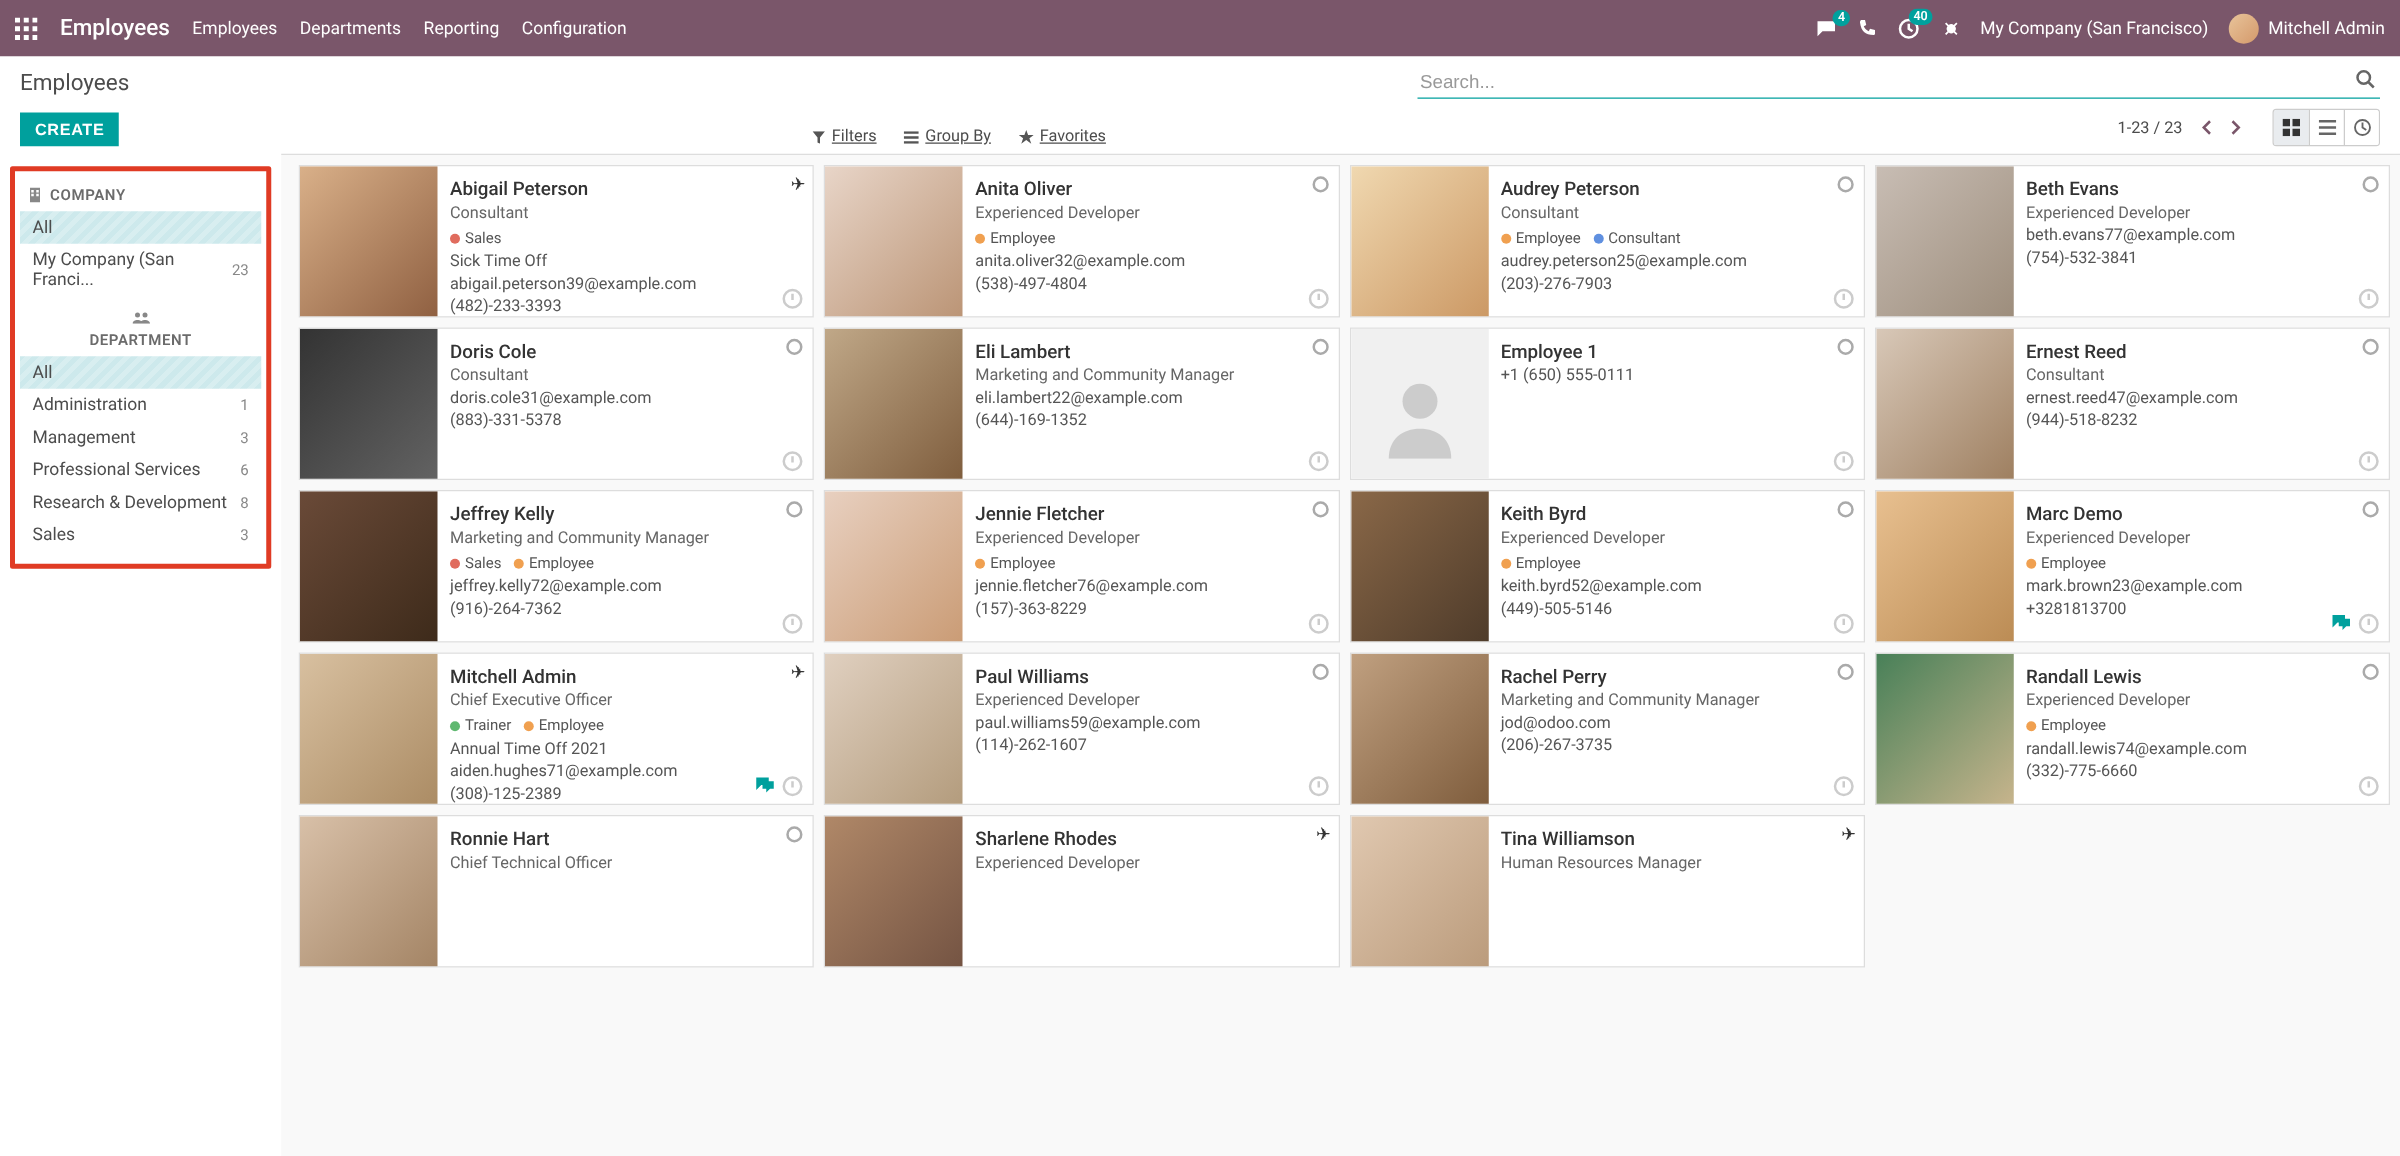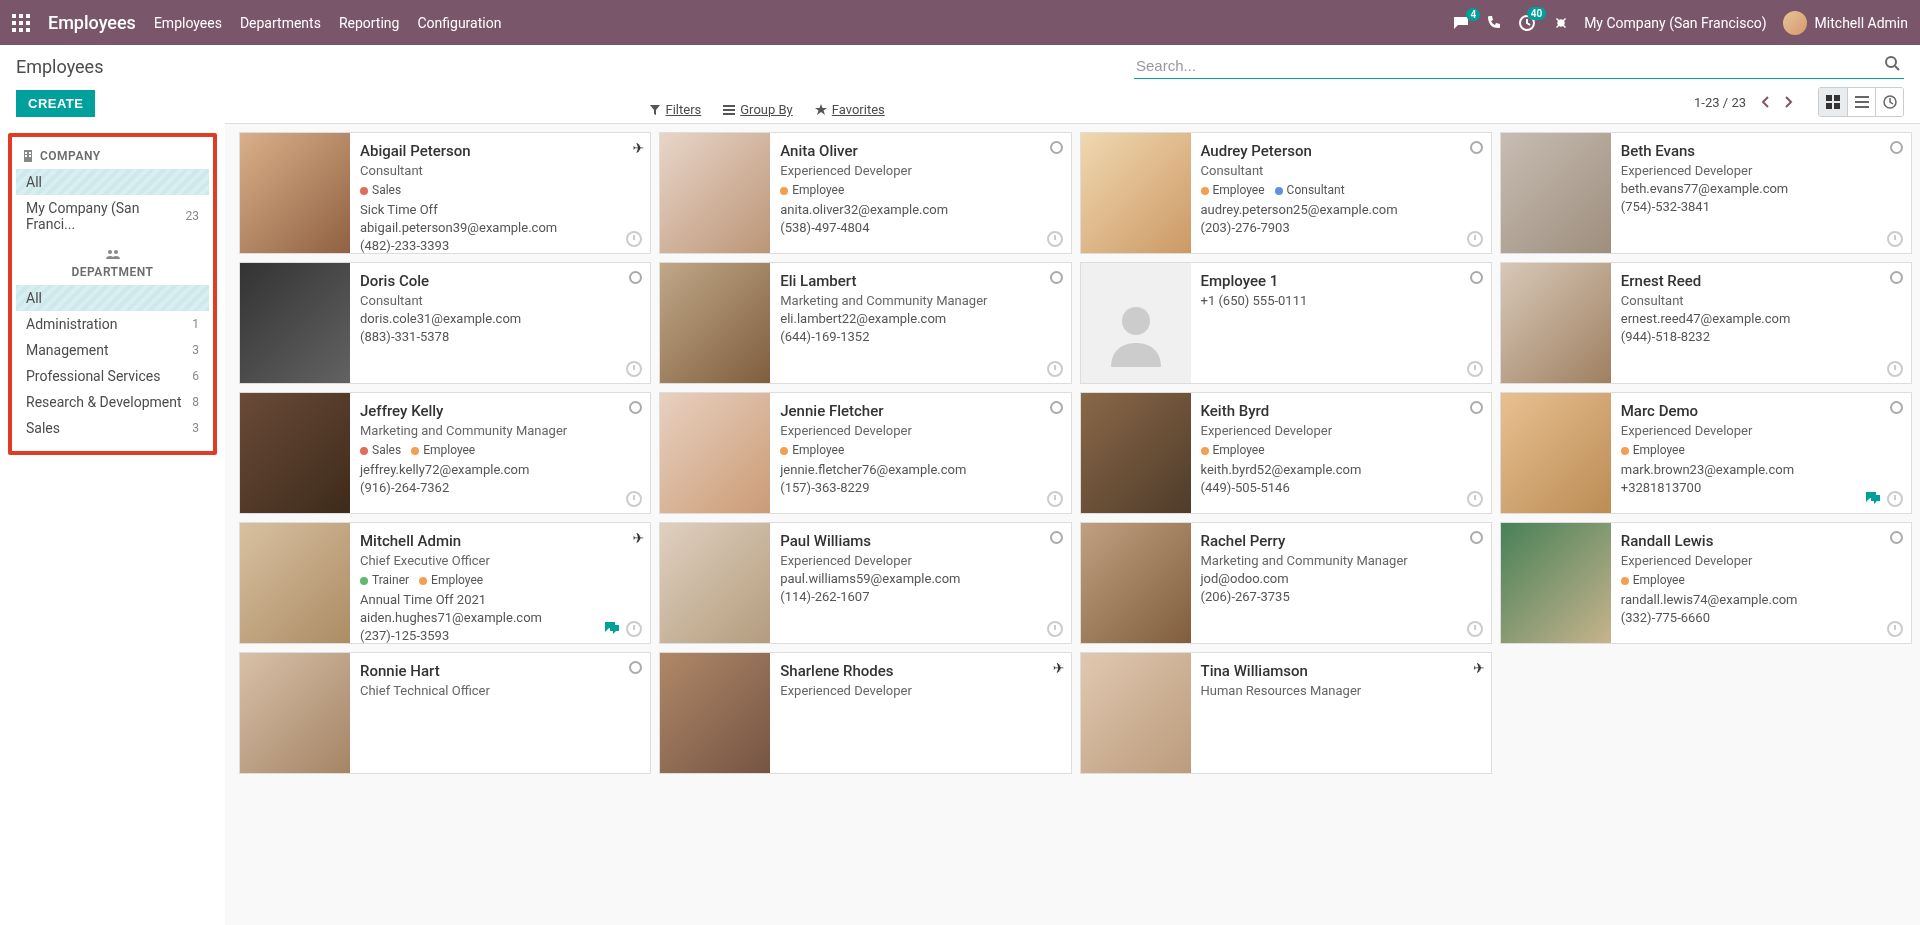--- a/index.html
+++ b/index.html
@@ -454,21 +454,21 @@
           <div class="card-img" style="background:linear-gradient(135deg,#d8c0a0,#a88860);"></div>
           <div class="card-body">
             <div class="card-name">Mitchell Admin</div>
             <div class="card-role">Chief Executive Officer</div>
             <div class="tags">
               <span class="tag"><span class="dot dot-green-d"></span>Trainer</span>
               <span class="tag"><span class="dot dot-orange"></span>Employee</span>
             </div>
             <div class="card-line">Annual Time Off 2021</div>
             <div class="card-line">aiden.hughes71@example.com</div>
-            <div class="card-line">(237)-125-3593</div>
+            <div class="card-line">(308)-125-2389</div>
             <span class="plane-icon">✈</span>
             <div class="card-footer-icons">
               <span class="msg-ic">
                 <svg width="16" height="14" viewBox="0 0 16 14" fill="#00a09d">
                   <path d="M1 1h10v6H5l-4 4V1zM6 4h9v6h-3l-3 3V10H6z"></path>
                 </svg>
               </span>
               <span class="clock-ic"></span>
             </div>
           </div>

